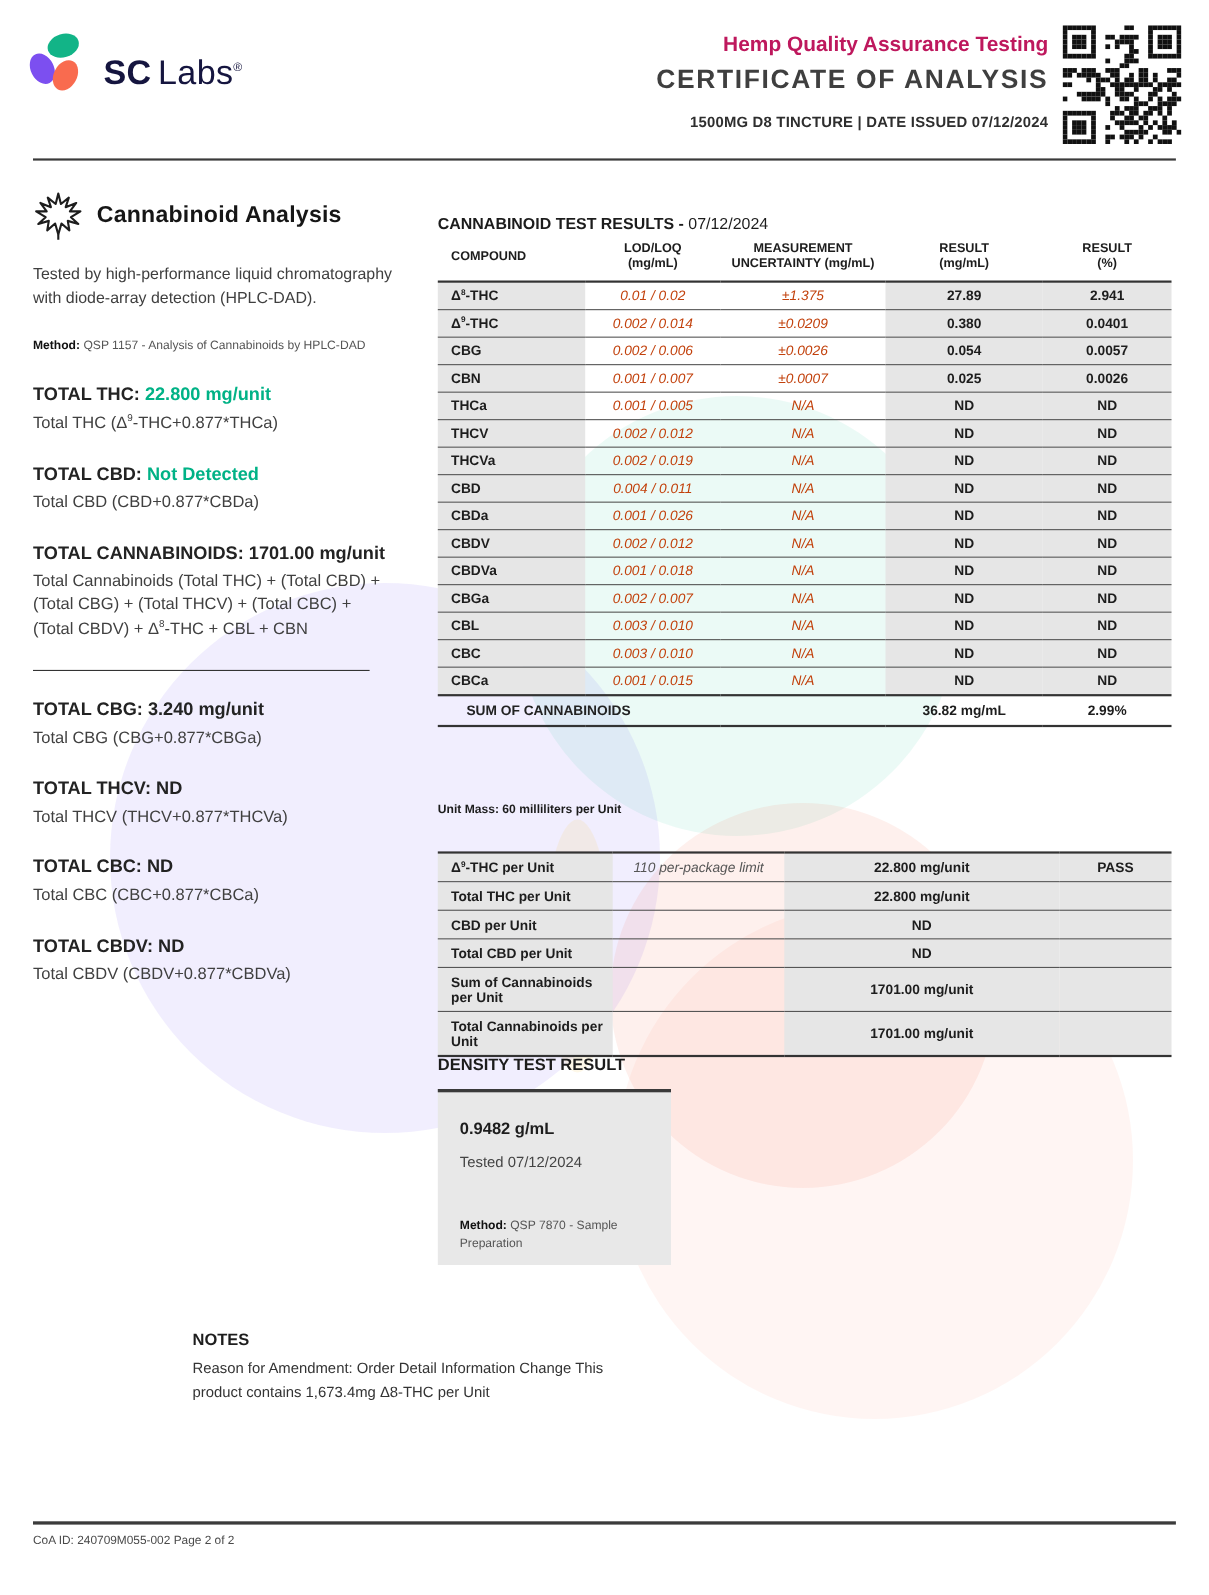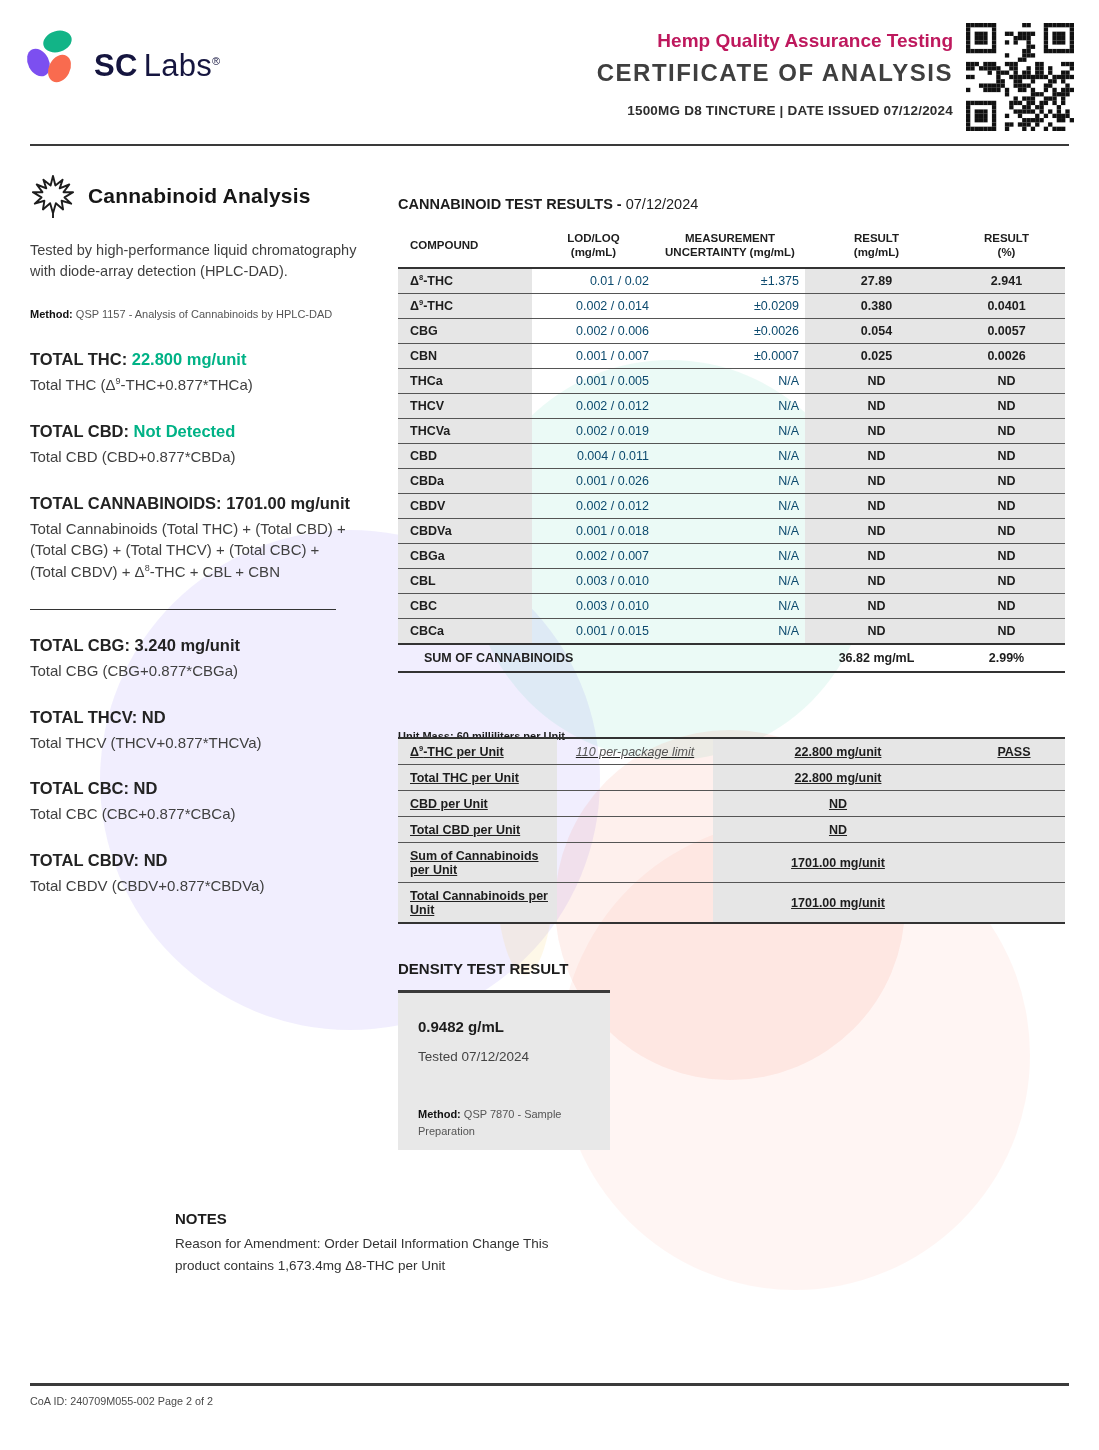--- a/index.html
+++ b/index.html
@@ -50,39 +50,39 @@
   .t-value.dark{color:#232323;}
   .t-formula{margin:5px 0 0 0;font-size:15px;line-height:1.45;color:#404040;max-width:322px;}
   .totals-divider{border:none;border-top:1.5px solid #333;margin:26px 0 0 0;width:306px;}
 
   
   .right-col{position:absolute;left:398px;top:190px;width:667px;}
   .results-title{font-size:14.5px;color:#1c1c1c;margin:6px 0 0 0;}
   .results-title .tb{font-weight:700;}
   .results-title .td{font-weight:400;}
   table{border-collapse:collapse;table-layout:fixed;}
-  .results-table{width:667px;margin-top:12px;font-size:12.5px;}
+  .results-table{width:667px;margin-top:0;font-size:12.5px;}
   .results-table col.c1{width:134px;} .results-table col.c2{width:123px;}
   .results-table col.c3{width:150px;} .results-table col.c4{width:143px;}
   .results-table col.c5{width:117px;}
   .results-table th{font-size:11.5px;font-weight:700;color:#1d1d1d;padding:7px 4px;line-height:1.25;text-align:center;vertical-align:middle;}
   .results-table th.th-compound{text-align:left;padding-left:12px;}
   .results-table thead tr{border-bottom:2.5px solid #333;}
   .results-table tbody td{padding:5px 6px;border-top:1.3px solid #555;}
   .results-table tbody tr:first-child td{border-top:none;}
   td.cell-gray{background:#e6e6e6;}
   td.c-compound{font-weight:700;color:#1d1d1d;padding-left:12px !important;}
-  td.c-lod,td.c-unc{color:#0c4a6e;text-align:right;}
+  td.c-lod,td.c-unc{font-style:italic;color:#c2410c;text-align:center;}
   td.c-res,td.c-pct{font-weight:700;color:#1d1d1d;text-align:center;}
   tr.sum-row{border-top:2.5px solid #333;border-bottom:2.5px solid #333;}
   tr.sum-row td{border-top:none !important;padding:6px 6px;}
   td.sum-label{font-weight:700;padding-left:26px !important;}
 
   .unit-heading{font-size:11px;font-weight:700;color:#1c1c1c;position:absolute;left:0;top:540px;margin:0;}
-  .unit-table{width:667px;position:absolute;left:0;top:547px;font-size:12.5px;border-top:2px solid #333;border-bottom:2.5px solid #333;text-decoration:underline;}
+  .unit-table{width:667px;position:absolute;left:0;top:584px;font-size:12.5px;border-top:2px solid #333;border-bottom:2.5px solid #333;}
   .unit-table col.u1{width:159px;} .unit-table col.u2{width:156px;}
   .unit-table col.u3{width:250px;} .unit-table col.u4{width:102px;}
   .unit-table td{padding:5.5px 6px;border-top:1.3px solid #555;}
   .unit-table tr:first-child td{border-top:none;}
   td.u-label{font-weight:700;color:#1d1d1d;padding-left:12px !important;}
   td.u-limit{font-style:italic;color:#555;text-align:center;}
   td.u-res,td.u-status{font-weight:700;color:#1d1d1d;text-align:center;}
 
   .density-heading{position:absolute;left:0;top:770px;margin:0;font-size:15px;font-weight:700;color:#1c1c1c;}
   .density-box{position:absolute;left:0;top:800px;width:212px;height:160px;background:#e8e8e8;border-top:3px solid #3a3a3a;box-sizing:border-box;padding:25px 20px 16px 20px;}

